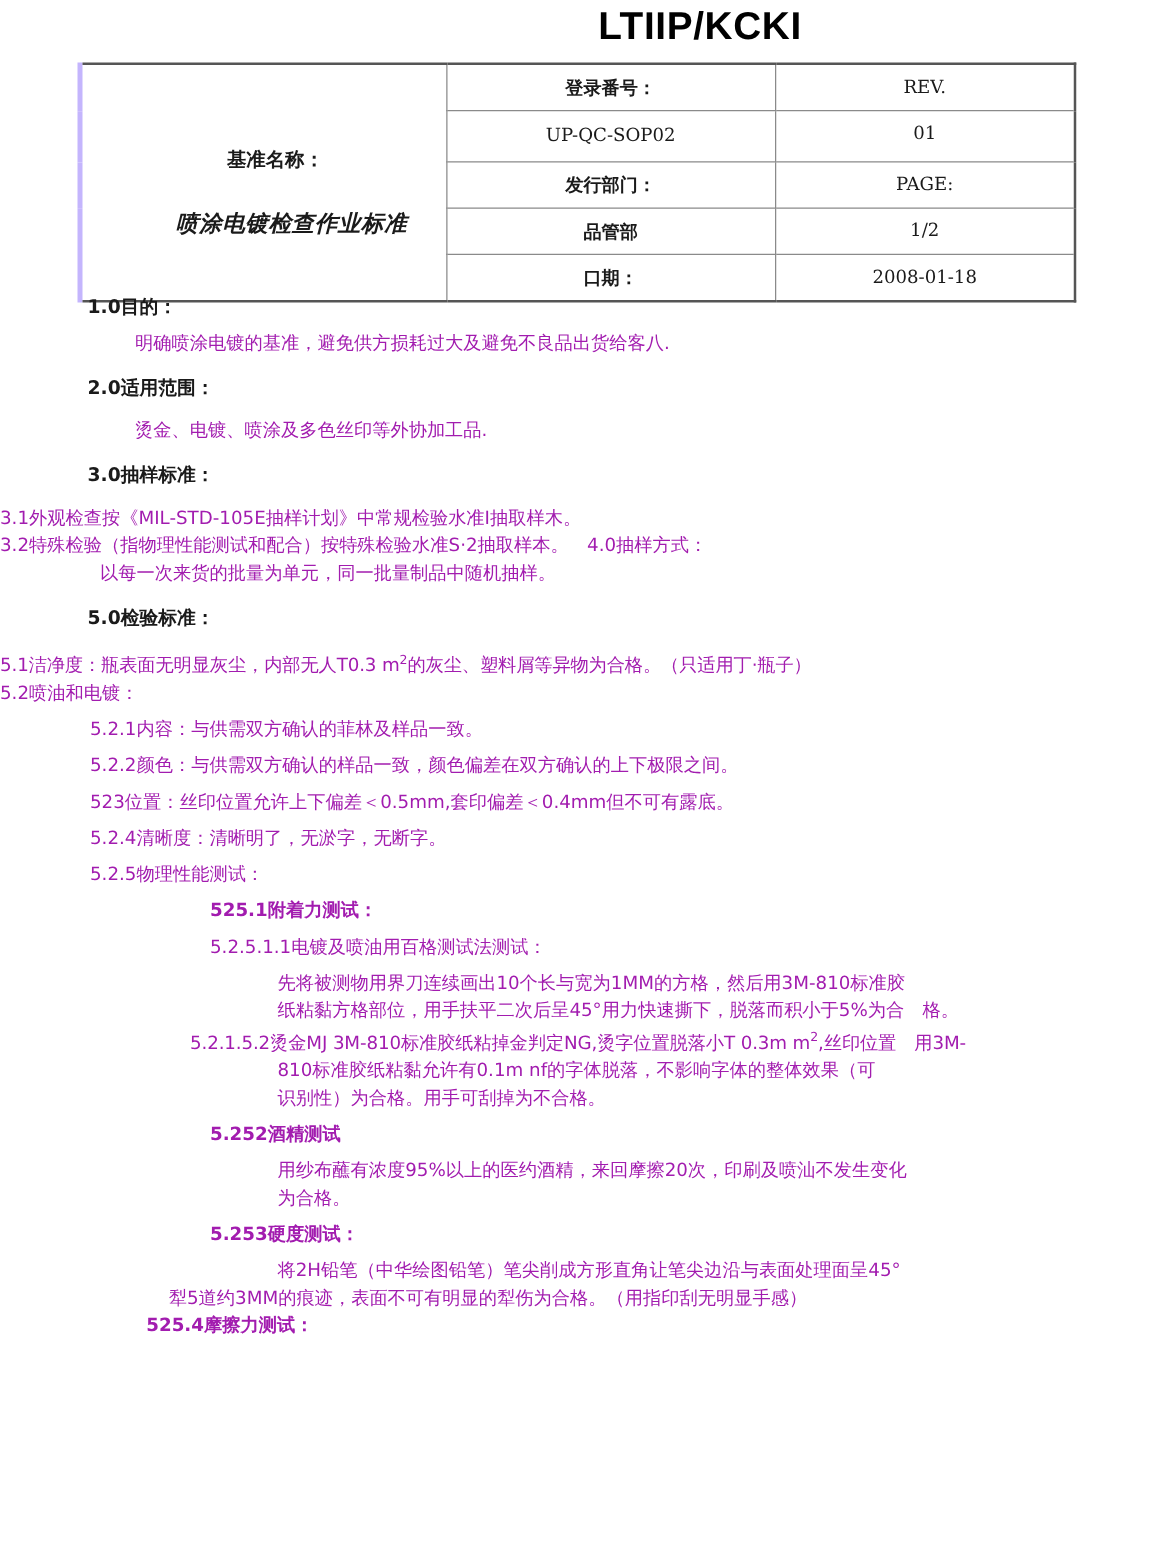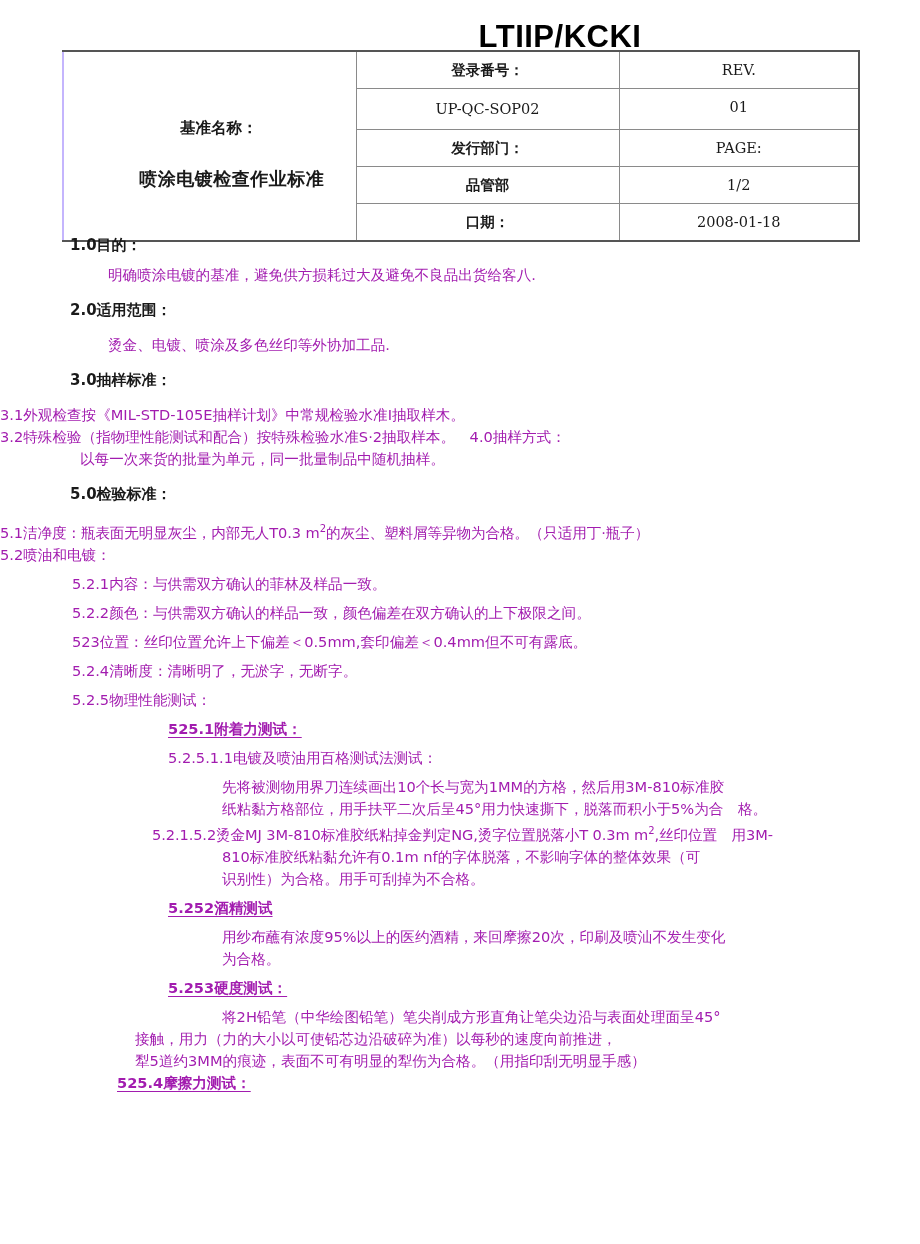--- a/index.html
+++ b/index.html
@@ -12,21 +12,21 @@
     height: 1244px;
     font-family: "DejaVu Serif", "Liberation Serif", serif;
     color: #1a1a1a;
     position: relative;
     overflow: hidden;
   }
 
   
   .letterhead {
     position: absolute;
-    top: 20px;
+    top: 4px;
     left: 0;
     width: 920px;
     text-align: center;
   }
   .brand-title {
     font-family: "Liberation Sans", sans-serif;
     font-weight: bold;
     font-size: 31px;
     letter-spacing: 0.5px;
     line-height: 34px;
@@ -54,21 +54,21 @@
     table-layout: fixed;
   }
   .header-table td {
     border: 1px solid #8a8a8a;
     padding: 0;
     vertical-align: middle;
     text-align: center;
     font-size: 14.5px;
     height: 36px;
   }
-  .header-table .outer-l { border-left: 2px solid #c4b5fd; }
+  .header-table .outer-l { border-left: 4px solid #c4b5fd; }
   .header-table .outer-r { border-right: 2px solid #555; }
   .header-table .outer-t { border-top: 2px solid #555; }
   .header-table .outer-b { border-bottom: 2px solid #555; }
 
   .col-title   { width: 293px; }
   .col-mid     { width: 263px; }
   .col-right   { width: 240px; }
 
   .title-cell {
     text-align: left;
@@ -83,20 +83,21 @@
     display: block;
   }
   .title-main {
     font-family: "DejaVu Sans", sans-serif;
     font-weight: bold;
     font-size: 18px;
     display: block;
     margin-top: 28px;
     padding-left: 26px;
     letter-spacing: 0.5px;
+    font-style: italic;
   }
   .cell-cn {
     font-family: "DejaVu Sans", sans-serif;
     font-size: 14.5px;
     font-weight: 600;
   }
   .cell-en {
     font-family: "DejaVu Serif", serif;
     font-size: 14.5px;
   }
@@ -130,21 +131,20 @@
   }
   .ind1 { margin-left: 108px; }
   .ind2 { }
   .ind3 { margin-left: 72px; }
   .ind4 { margin-left: 168px; }
   .ind6 { margin-left: 222px; }
   .gap-s { height: 7px; }
   .gap-m { height: 12px; }
   .ul-bold {
     font-weight: bold;
-    text-decoration: underline;
     text-underline-offset: 3px;
   }
   .sup { font-size: 10px; vertical-align: super; }
   .tight { letter-spacing: -0.1px; }
 </style>
 </head>
 <body>
 
 <div class="letterhead">
   <div class="brand-title">LTIIP/KCKI</div>
@@ -236,17 +236,16 @@
   <div class="gap-s"></div>
   <div class="line ind4 ul-bold">5.252酒精测试</div>
   <div class="gap-s"></div>
   <div class="line ind6">用纱布蘸有浓度95%以上的医约酒精，来回摩擦20次，印刷及喷汕不发生变化</div>
   <div class="line ind6">为合格。</div>
 
   <div class="gap-s"></div>
   <div class="line ind4 ul-bold">5.253硬度测试：</div>
   <div class="gap-s"></div>
   <div class="line ind6">将2H铅笔（中华绘图铅笔）笔尖削成方形直角让笔尖边沿与表面处理面呈45°</div>
-  <div class="line" style="margin-left:135px">接触，用力（力的大小以可使铅芯边沿破碎为准）以每秒的速度向前推进，</div>
   <div class="line" style="margin-left:135px">犁5道约3MM的痕迹，表面不可有明显的犁伤为合格。（用指印刮无明显手感）</div>
   <div class="line ul-bold" style="margin-left:117px">525.4摩擦力测试：</div>
 
 </div>
 
 </body></html>

